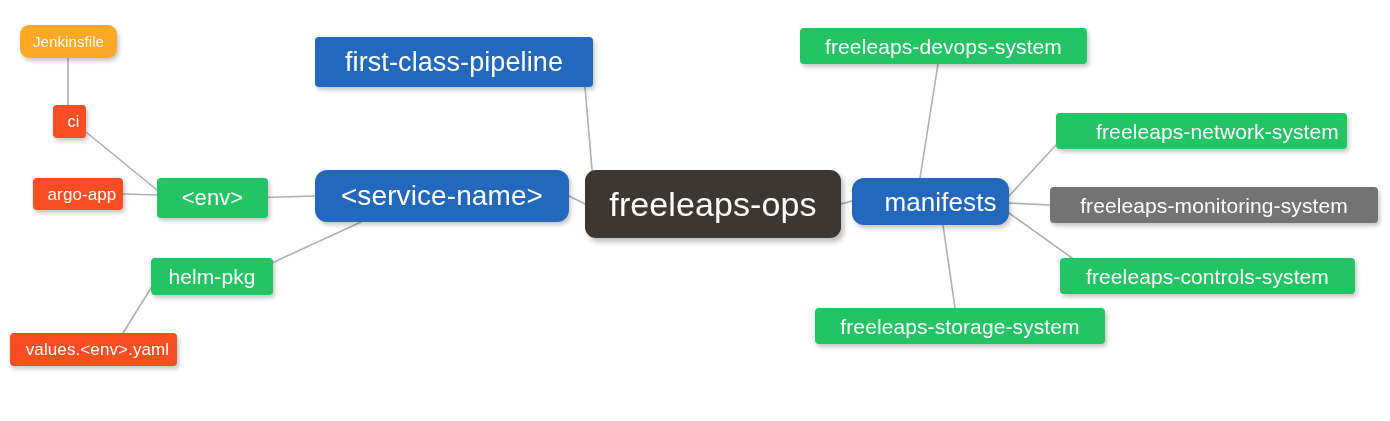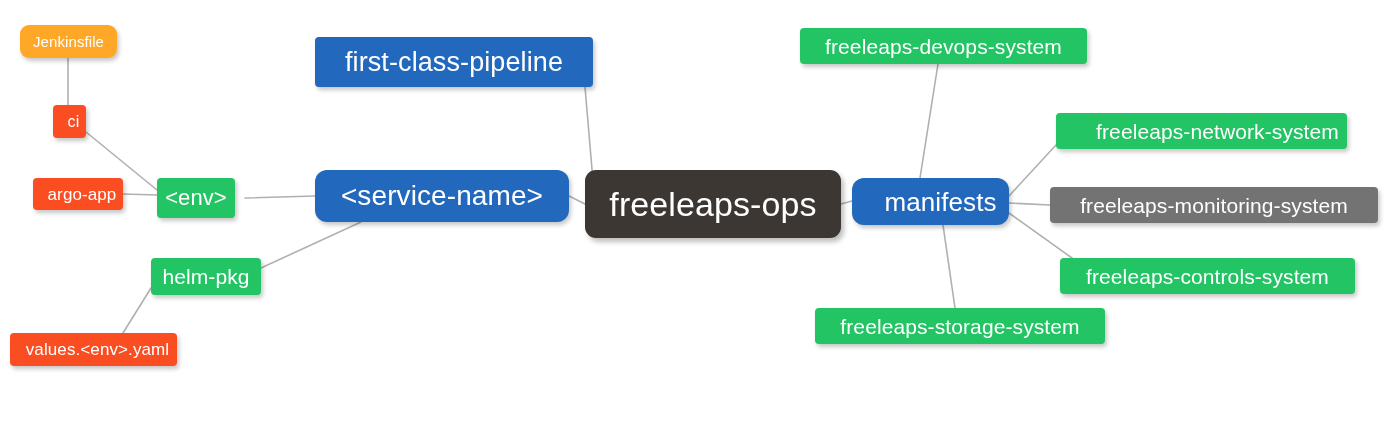--- a/index.html
+++ b/index.html
@@ -67,22 +67,22 @@
       <path d="M 1009 196 L 1056 145" stroke="#b0b0b0" stroke-width="1.6" fill="none" stroke-linecap="round"></path>
       <path d="M 1009 203 L 1050 205" stroke="#b0b0b0" stroke-width="1.6" fill="none" stroke-linecap="round"></path>
       <path d="M 1009 213 L 1072 258" stroke="#b0b0b0" stroke-width="1.6" fill="none" stroke-linecap="round"></path>
       <path d="M 943 225 L 955 308" stroke="#b0b0b0" stroke-width="1.6" fill="none" stroke-linecap="round"></path>
     </svg>
   <div id="node-layer">
       <div class="node root" style="left: 585px; top: 170px; width: 256px; height: 68px; background: rgb(60, 55, 51); font-size: 34px;">freeleaps-ops</div>
       <div class="node lvl1" style="left: 315px; top: 170px; width: 254px; height: 52px; background: rgb(34, 104, 188); font-size: 28px;">&lt;service-name&gt;</div>
       <div class="node lvl1" style="left: 852px; top: 178px; width: 157px; height: 47px; background: rgb(34, 104, 188); font-size: 26px; padding-left: 20px;">manifests</div>
       <div class="node lvl2" style="left: 315px; top: 37px; width: 278px; height: 50px; background: rgb(34, 104, 188); font-size: 27px;">first-class-pipeline</div>
-      <div class="node lvl2" style="left: 157px; top: 178px; width: 78px; height: 40px; background: rgb(34, 196, 100); font-size: 22px;">&lt;env&gt;</div>
-      <div class="node lvl2" style="left: 151px; top: 258px; width: 110px; height: 37px; background: rgb(34, 196, 100); font-size: 21px; text-align: right;">helm-pkg</div>
+      <div class="node lvl2" style="left: 157px; top: 178px; width: 111px; height: 40px; background: rgb(34, 196, 100); font-size: 22px;">&lt;env&gt;</div>
+      <div class="node lvl2" style="left: 151px; top: 258px; width: 122px; height: 37px; background: rgb(34, 196, 100); font-size: 21px; text-align: right;">helm-pkg</div>
       <div class="node lvl3" style="left: 53px; top: 105px; width: 33px; height: 33px; background: rgb(250, 77, 34); font-size: 16px;">ci</div>
       <div class="node lvl3" style="left: 33px; top: 178px; width: 90px; height: 32px; background: rgb(250, 77, 34); font-size: 17px;">argo-app</div>
       <div class="node lvl3" style="left: 10px; top: 333px; width: 167px; height: 33px; background: rgb(250, 77, 34); font-size: 17px;">values.&lt;env&gt;.yaml</div>
       <div class="node lvl4" style="left: 20px; top: 25px; width: 97px; height: 33px; background: rgb(255, 167, 38); font-size: 15px;">Jenkinsfile</div>
       <div class="node lvl2" style="left: 800px; top: 28px; width: 287px; height: 36px; background: rgb(34, 196, 100); font-size: 21px;">freeleaps-devops-system</div>
       <div class="node lvl2" style="left: 1056px; top: 113px; width: 291px; height: 36px; background: rgb(34, 196, 100); font-size: 21px; padding-left: 32px;">freeleaps-network-system</div>
       <div class="node lvl2" style="left: 1050px; top: 187px; width: 328px; height: 36px; background: #737373; font-size: 21px;">freeleaps-monitoring-system</div>
       <div class="node lvl2" style="left: 1060px; top: 258px; width: 295px; height: 36px; background: rgb(34, 196, 100); font-size: 21px;">freeleaps-controls-system</div>
       <div class="node lvl2" style="left: 815px; top: 308px; width: 290px; height: 36px; background: rgb(34, 196, 100); font-size: 21px;">freeleaps-storage-system</div>
     </div>

